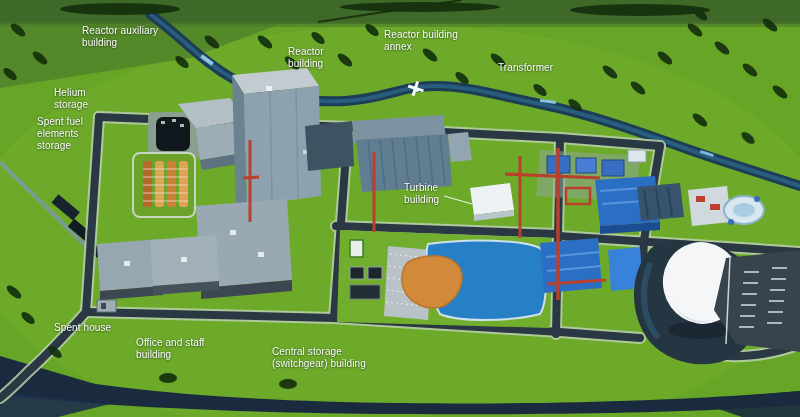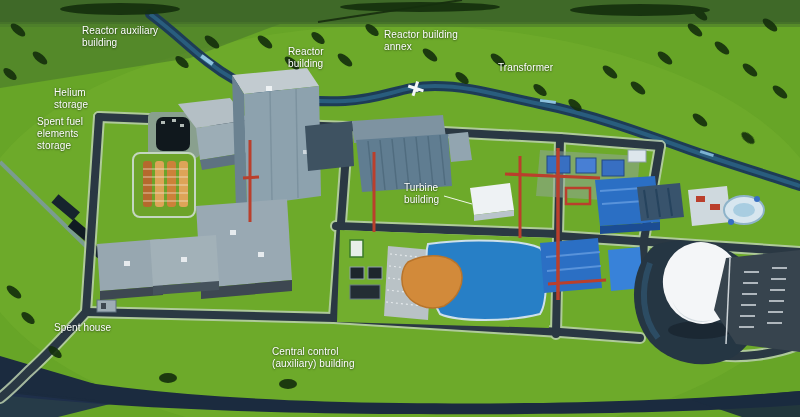--- a/index.html
+++ b/index.html
@@ -269,14 +269,15 @@
 </svg>
 
   <div class="label" style="left:82px;top:25px;width:92px">Reactor auxiliary building</div>
   <div class="label" style="left:288px;top:46px;width:50px">Reactor building</div>
   <div class="label" style="left:384px;top:29px;width:86px">Reactor building annex</div>
   <div class="label nowrap" style="left:498px;top:62px">Transformer</div>
   <div class="label" style="left:54px;top:87px;width:48px">Helium storage</div>
   <div class="label" style="left:37px;top:116px;width:58px">Spent fuel elements storage</div>
   <div class="label" style="left:404px;top:182px;width:48px">Turbine building</div>
   <div class="label nowrap" style="left:54px;top:322px">Spent house</div>
-  <div class="label" style="left:272px;top:346px;width:100px">Central control (auxiliary) building</div>
+  <div class="label" style="left:136px;top:337px;width:88px">Office and staff building</div>
+  <div class="label" style="left:272px;top:346px;width:100px">Central storage (switchgear) building</div>
 </div>
 
 </body></html>

